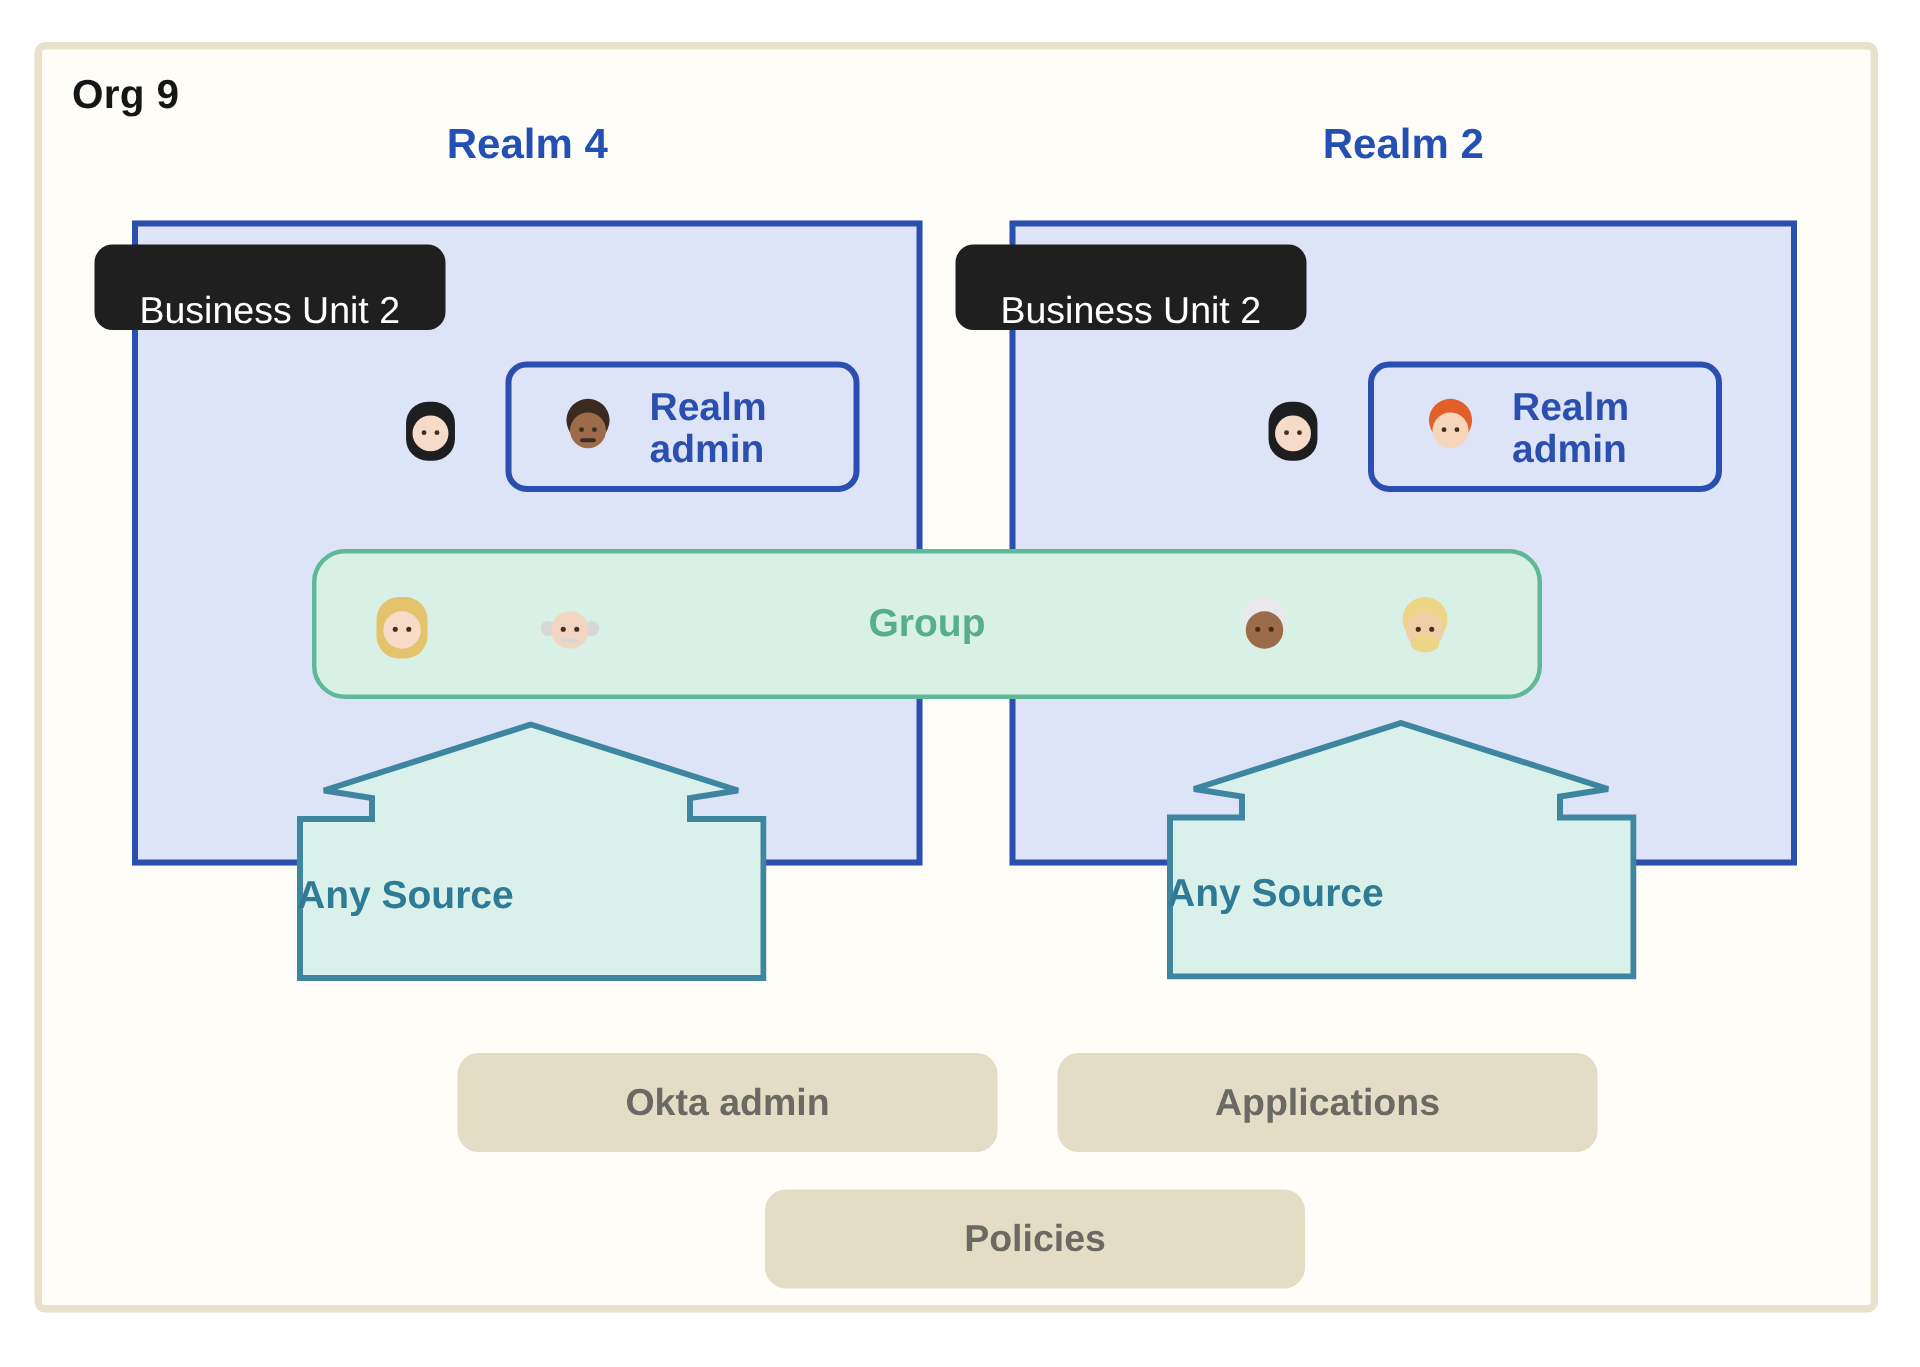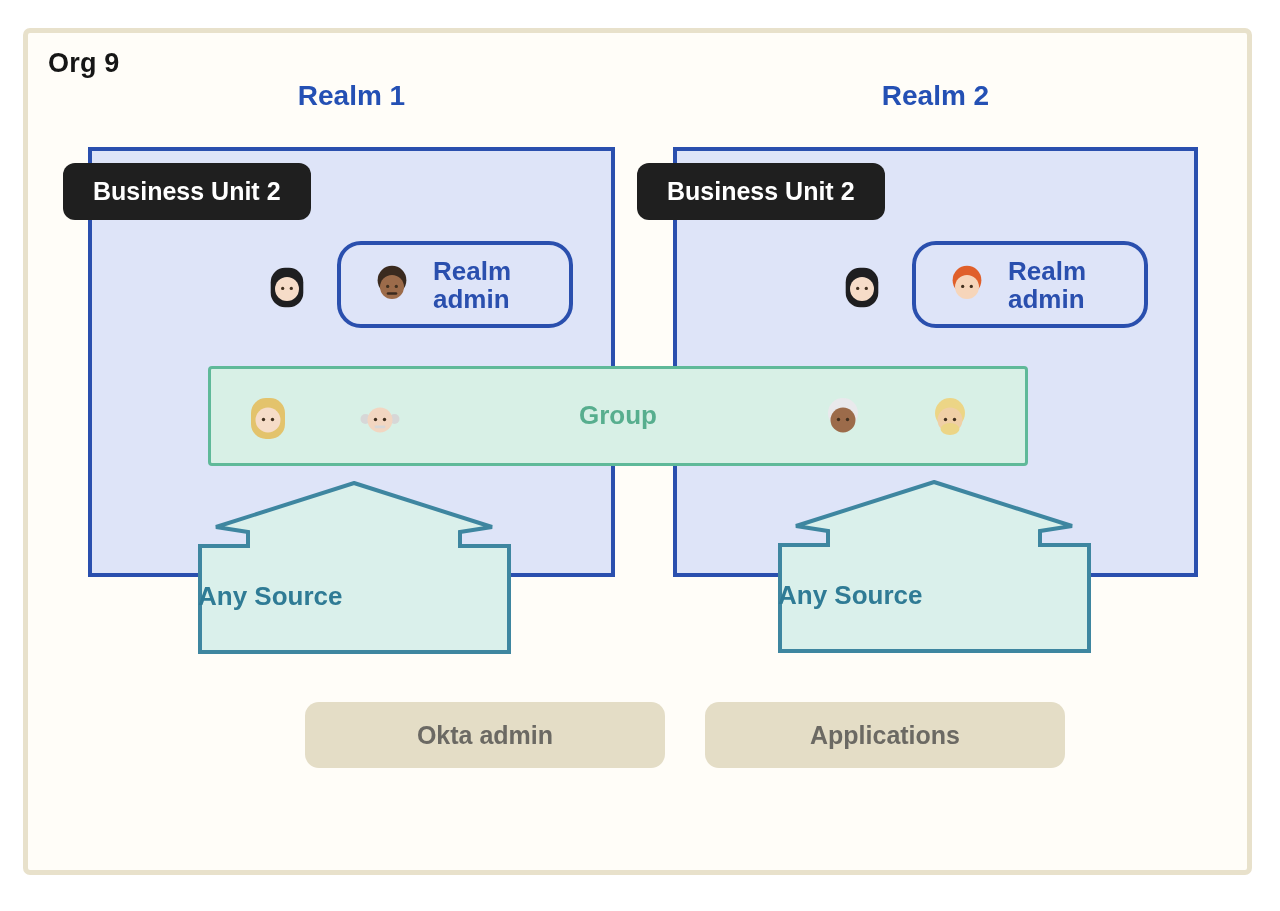--- a/index.html
+++ b/index.html
@@ -24,40 +24,40 @@
 
   .realm-box {
     position:absolute; top:147px; height:430px;
     background:#dee4f8; border:4px solid #2a4fae;
   }
   .realm-box.r1 { left:88px;  width:527px; }
   .realm-box.r2 { left:673px; width:525px; }
 
   .bu-badge {
     position:absolute; top:163px; height:57px; line-height:57px;
-    padding:0 30px; background:#1f1f1f; color:#ffffff; border-radius:12px;
-    font-size:25px; font-weight:700; white-space:nowrap;
+    padding:16px 30px; background:#1f1f1f; color:#ffffff; border-radius:12px;
+    font-size:25px; font-weight:400; white-space:nowrap;
   }
   .bu-badge.r1 { left:63px; }
   .bu-badge.r2 { left:637px; }
 
   .admin-box {
     position:absolute; top:241px; width:236px; height:87px;
-    background:#dee4f8; border:4px solid #2a4fae; border-radius:24px;
+    background:#dee4f8; border:4px solid #2a4fae; border-radius:14px;
     display:flex; align-items:center; padding-left:28px; gap:18px;
   }
   .admin-box.r1 { left:337px; }
   .admin-box.r2 { left:912px; }
   .admin-label {
     font-size:26px; font-weight:700; color:#2a4fae; line-height:28px; width:100px;
   }
 
   .group-bar {
     position:absolute; left:208px; top:366px; width:820px; height:100px;
-    background:#d8f0e6; border:3px solid #5fb999; border-radius:4px;text-decoration:underline;
+    background:#d8f0e6; border:3px solid #5fb999; border-radius:22px;text-decoration:underline;
   }
   .group-label {
     position:absolute; left:0; right:0; top:50%; transform:translateY(-52%);
     text-align:center; font-size:26px; font-weight:700; color:#57ae8e;
   }
 
   .arrow-wrap { position:absolute; width:313px; height:173px; }
   .arrow-wrap.a1 { left:198px; top:481px; }
   .arrow-wrap.a2 { left:778px; top:480px; }
   .arrow-wrap svg { position:absolute; left:0; top:0; width:100%; height:100%; }
@@ -95,21 +95,21 @@
   .avatar.g4 { left:715px; top:25px; width:48px; height:48px; }
 </style>
 </head>
 <body>
 
 <div class="stage">
 
   <div class="org-box"></div>
   <div class="org-label">Org 9</div>
 
-  <div class="realm-title r1">Realm 1</div>
+  <div class="realm-title r1">Realm 4</div>
   <div class="realm-title r2">Realm 2</div>
 
   <div class="realm-box r1"></div>
   <div class="realm-box r2"></div>
 
   <div class="bu-badge r1">Business Unit 2</div>
   <div class="bu-badge r2">Business Unit 2</div>
 
   <span class="avatar r1-user av-long" style="--skin: #f6dcc8; --hair: #1e1e20;">
   <svg viewBox="0 0 48 48" aria-hidden="true">
@@ -251,14 +251,15 @@
   </div>
   <div class="arrow-wrap a2">
     <svg viewBox="0 0 313 173">
       <polygon points="156,2 294,46 262,51 262,65 311,65 311,171 2,171 2,65 50,65 50,51 18,46" fill="#daf0eb" stroke="#3e86a0" stroke-width="4" stroke-miterlimit="4"></polygon>
     </svg>
     <div class="arrow-label">Any Source</div>
   </div>
 
   <div class="pill-button apps">Applications</div>
   <div class="pill-button okta">Okta admin</div>
+  <div class="pill-button pol">Policies</div>
 
 </div>
 
 </body></html>

